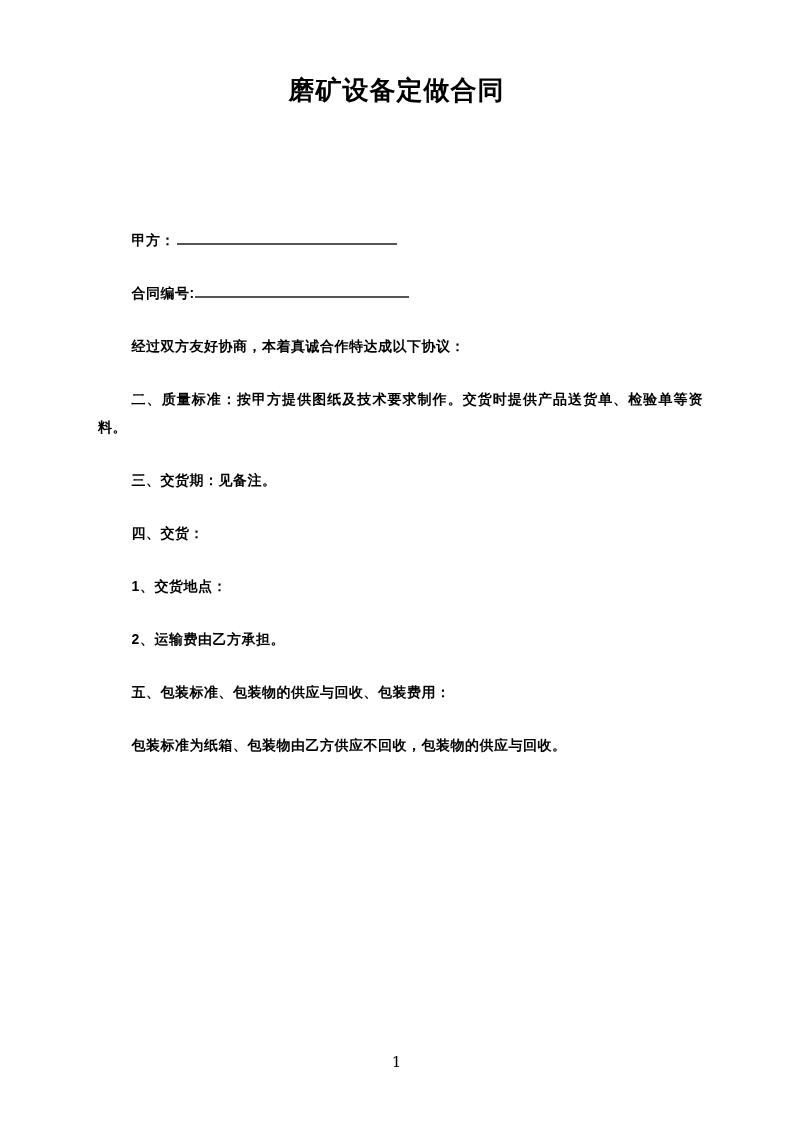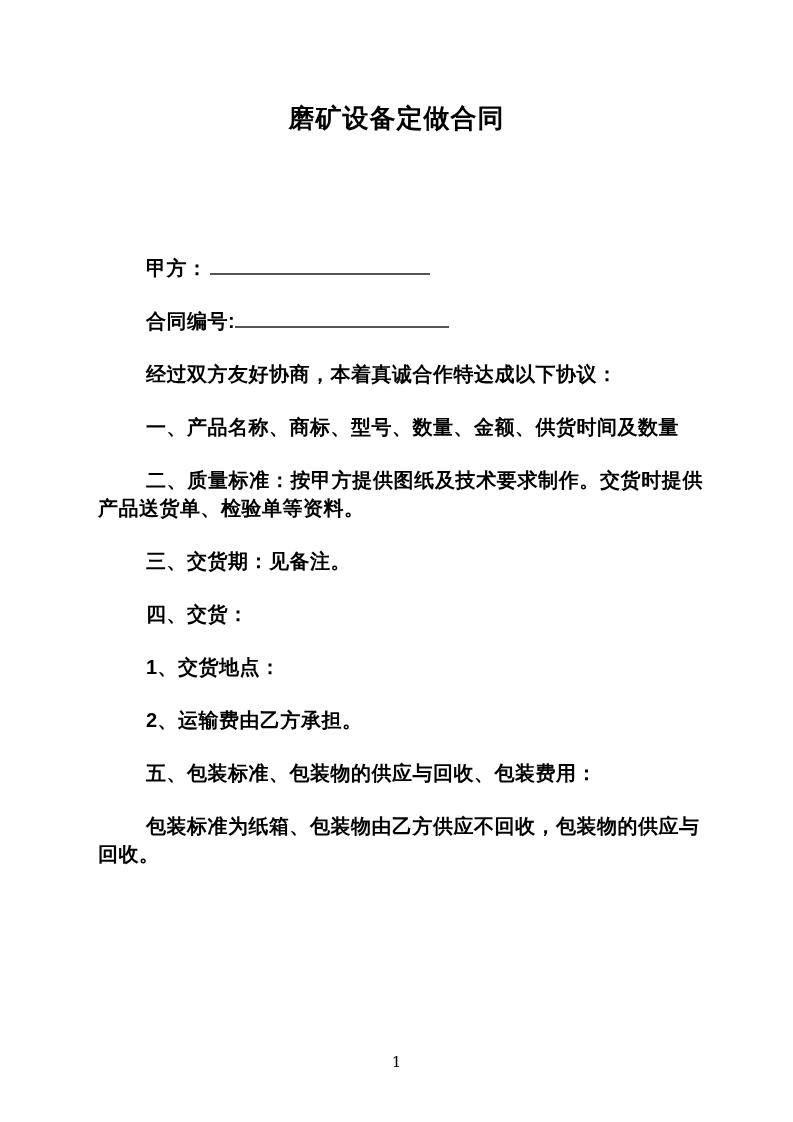--- a/index.html
+++ b/index.html
@@ -14,34 +14,34 @@
     margin: 0 auto;
     background: #ffffff;
     color: #000000;
     font-family: "Liberation Sans", "DejaVu Sans", sans-serif;
     font-weight: 700;
     overflow: hidden;
     box-sizing: border-box;
   }
   .title {
     margin: 0;
-    padding-top: 100px;
+    padding-top: 72px;
     text-align: center;
     font-size: 26px;
     line-height: 36px;
     font-weight: 700;
     letter-spacing: 1px;
   }
   .content {
     margin-top: 118px;
     padding: 0 90px 0 98px;
   }
   .para {
     margin: 0 0 25px 0;
-    font-size: 20px;
+    font-size: 14px;
     line-height: 28px;
     text-indent: 2.4em;
     letter-spacing: 0.5px;
   }
   .para.two-line {
     text-align: justify;
     margin-top: 12px;
   }
   .blank {
     display: inline-block;
@@ -72,21 +72,20 @@
 
   <div class="content">
 
     <p class="para"><span>甲方：</span><span class="blank blank-party"></span></p>
 
     <p class="para"><span>合同编号:</span><span class="blank blank-number"></span></p>
 
 
     <p class="para">经过双方友好协商，本着真诚合作特达成以下协议：</p>
 
-    <p class="para">一、产品名称、商标、型号、数量、金额、供货时间及数量</p>
 
     <p class="para two-line">二、质量标准：按甲方提供图纸及技术要求制作。交货时提供产品送货单、检验单等资料。</p>
 
     <p class="para">三、交货期：见备注。</p>
 
     <p class="para">四、交货：</p>
 
     <p class="para">1、交货地点：</p>
 
     <p class="para">2、运输费由乙方承担。</p>

